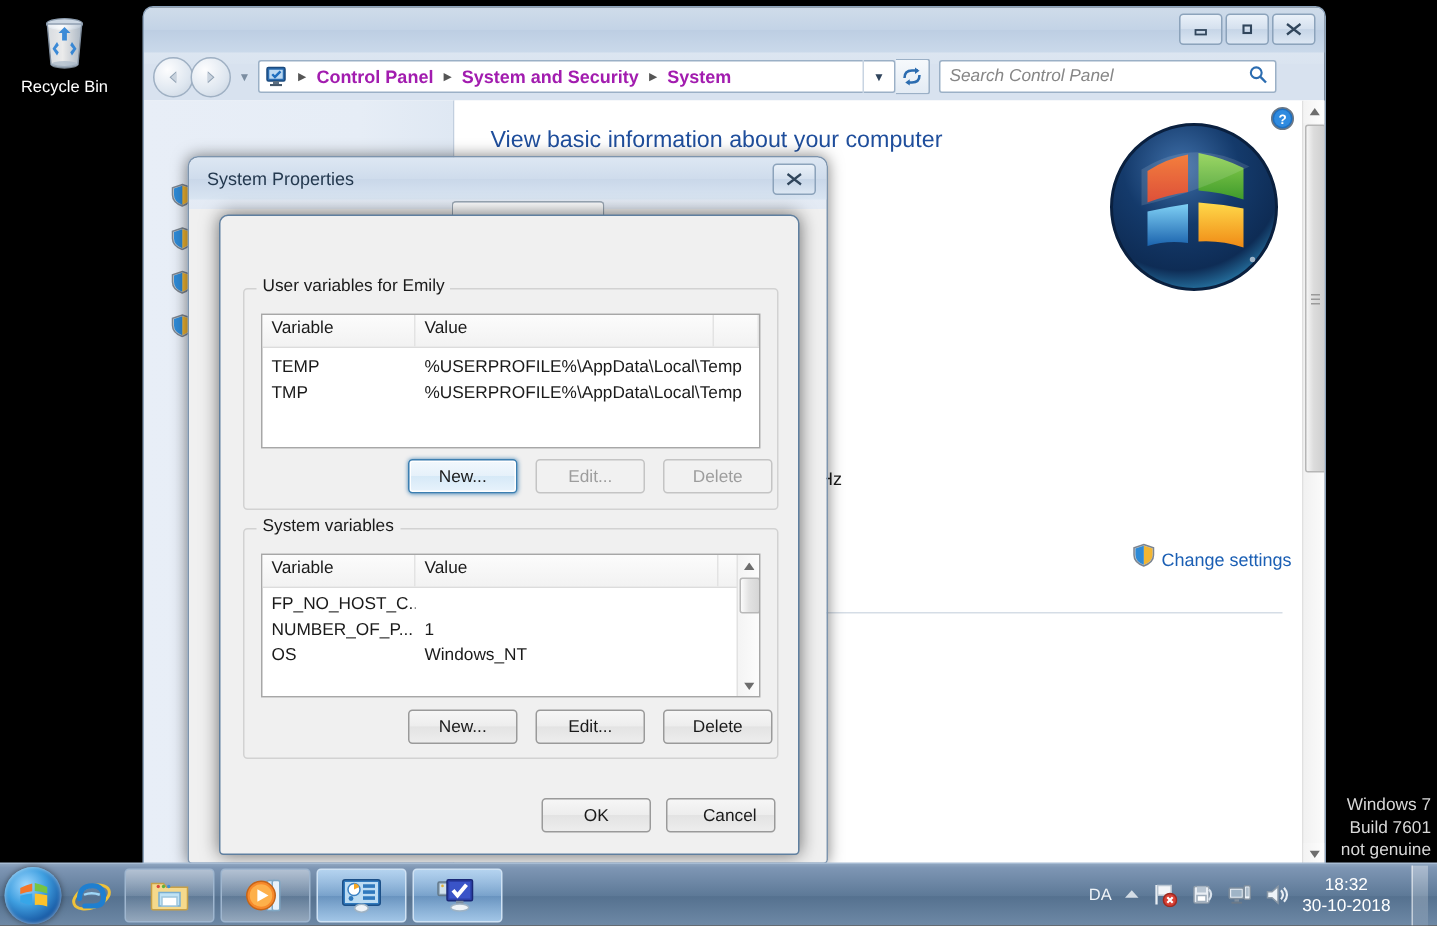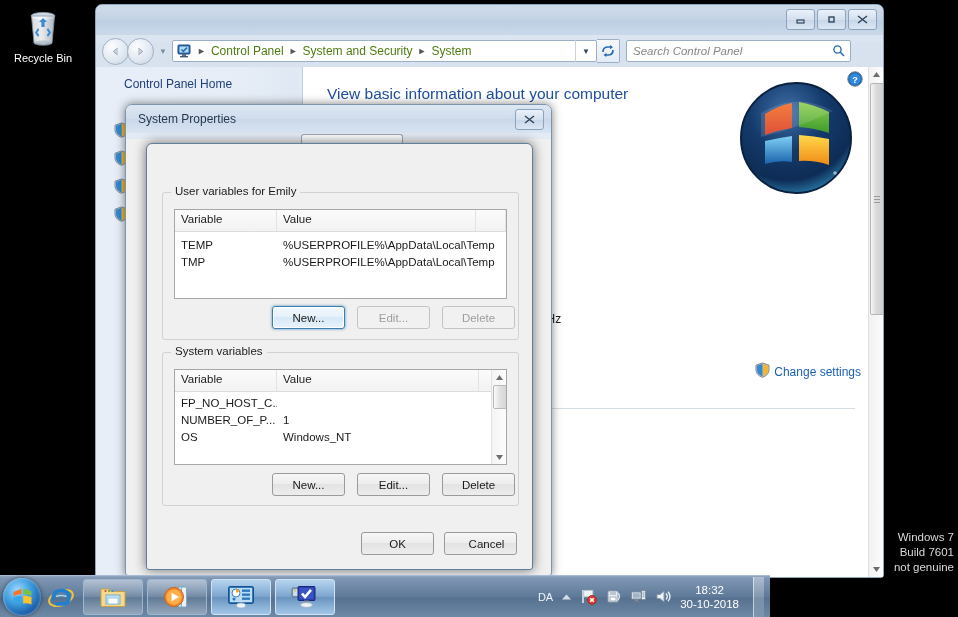--- a/index.html
+++ b/index.html
@@ -65,21 +65,21 @@
     margin-right:2px;
   }
   .navbtn.second { margin-left:-4px; }
   .navcaret { width:12px; text-align:center; color:#7b8da1; font-size:8px; margin:0 3px 0 1px;}
   #addrbar {
     flex: 1 1 auto; height:22px; background:#ffffff;
     border:1px solid #9bb0c6; border-radius:2px; display:flex; align-items:center;
     font-size:12px; color:#1a1a1a; padding-left:3px; box-sizing:border-box;
     margin-right:0px; max-width: 425px;
   }
-  .crumb { padding:0 3px; color:#4d7c0f; white-space:nowrap;}
+  .crumb { padding:0 3px; color:#a21caf; white-space:nowrap;font-weight:bold;}
   .crumbsep { color:#555; font-size:9px; padding:0 2px;}
   .addr-drop {
     width:20px; height:22px; border-left:1px solid #c8d4e2;
     display:flex;align-items:center;justify-content:center; color:#30445c; font-size:8px;
     margin-left:auto;
   }
   #refreshbtn {
     width:22px;height:22px;border:1px solid #9bb0c6;border-left:none;border-radius:0 2px 2px 0;
     background:linear-gradient(to bottom,#f6f9fc,#e3ebf4);
     display:flex;align-items:center;justify-content:center;
@@ -237,21 +237,21 @@
   }
   .lvsb .arrow { height:14px; display:flex;align-items:center;justify-content:center;}
   .lvsb .thumb {
     position:absolute; left:1px; top:15px; width:12px; height:22px;
     background:linear-gradient(to right,#fbfbfb,#e2e2e2 45%,#d6d6d6);
     border:1px solid #b8b8b8; border-radius:2px;
   }
 
   
   #taskbar {
-    position:absolute; left:0; bottom:0; width:770px; height:41px;
+    position:absolute; left:0; bottom:0; width:958px; height:41px;
     background: linear-gradient(to bottom,#8fa5bf 0%, #7e96b4 6%, #5d7997 52%, #55718f 53%, #6e89a6 100%);
     border-top:1px solid #a7bcd4;
     display:flex; align-items:center;
   }
   #startorb {
     width:38px;height:38px;margin-left:3px;border-radius:50%;
     background: radial-gradient(circle at 38% 32%, #9fd8ff 0%, #3f9fe0 38%, #1b5ea8 70%, #0c3f79 100%);
     box-shadow: 0 0 4px rgba(0,0,0,.5), inset 0 0 3px rgba(255,255,255,.6);
     display:flex;align-items:center;justify-content:center; position:relative;
   }
@@ -382,21 +382,20 @@
             <circle cx="5.5" cy="5.5" r="3.6" fill="none" stroke="#2b6cb0" stroke-width="1.4"></circle>
             <path d="M8.3 8.3 L12 12" stroke="#2b6cb0" stroke-width="1.6"></path>
           </svg>
         </span>
       </div>
     </div>
 
     <div id="cp-body">
 
       <div id="cp-left">
-        <div class="cphome">Control Panel Home</div>
 
         <div style="position:absolute; left:6px; top:50px;">
           <div class="task-item">
             <span>
               <svg width="15" height="16" viewBox="0 0 15 16">
                   <path d="M7.5 1 L14 3.2 V8 Q14 13 7.5 15.3 Q1 13 1 8 V3.2 Z" fill="#c9cdd2" stroke="#7c8590"></path>
                   <path d="M7.5 1.6 L7.5 15" stroke="#8b949e"></path>
                   <path d="M7.5 1.8 L13.3 3.7 V8 Q13.3 12.4 7.5 14.5 Z" fill="#f2b632"></path>
                   <path d="M2 3.7 L7.5 1.8 V14.5 Q2 12.4 2 8 Z" fill="#2e8ad6"></path>
                 </svg>

